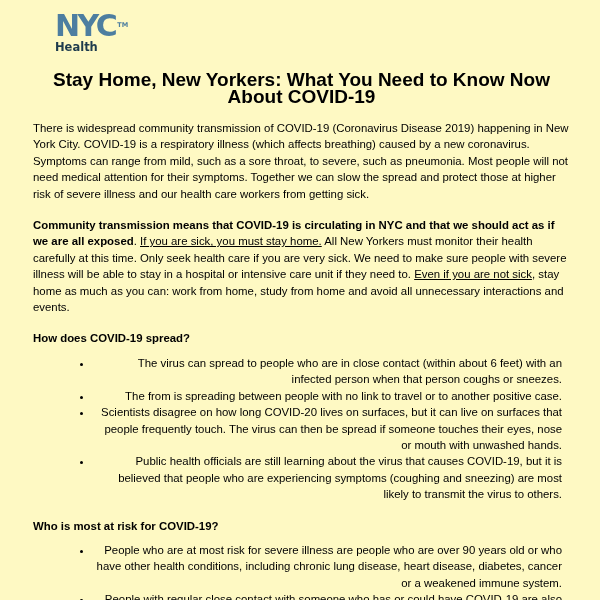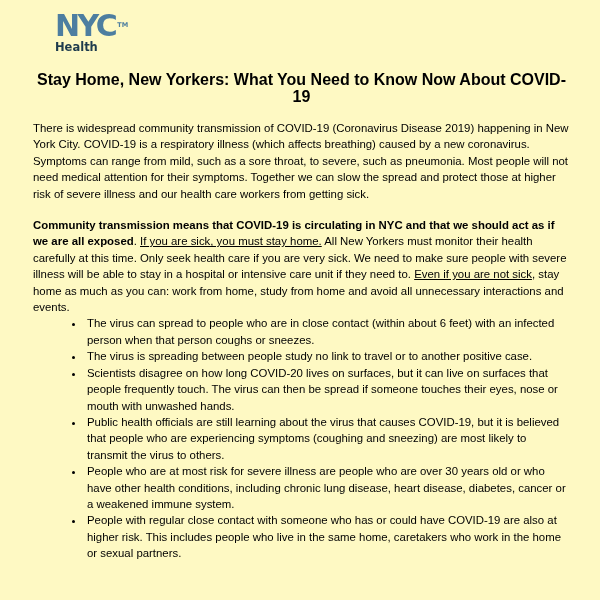--- a/index.html
+++ b/index.html
@@ -39,64 +39,67 @@
     font-weight: bold;
     font-size: 11.5px;
     line-height: 13px;
     letter-spacing: 0;
     margin-top: 1px;
   }
   
   .doc-title {
     margin: 17px 0 0 0;
     text-align: center;
-    font-size: 16px;
+    font-size: 19px;
     font-weight: bold;
     line-height: 17px;
   }
   
   .para { margin: 15px 0 0 0; }
   .seg-bold { font-weight: bold; }
   .seg-underline { text-decoration: underline; margin-top: 23px; }
   
   .section-heading {
     font-size: 11.4px;
     font-weight: bold;
     margin: 15px 0 0 0;
     line-height: 16.4px;
   }
   ul.bullets {
-    margin: 0;
+    margin: 8px;
     padding: 0 0 0 52px;
     list-style-type: disc;
+    text-align: right;
   }
   ul.bullets > li { padding-left: 2px; }
 </style>
 </head>
 <body>
 
 <div class="page">
 
   <div class="logo">
     <div class="logo-nyc" style="color: rgb(77, 126, 160);"><span>NYC</span><span class="logo-tm">TM</span></div>
     <div class="logo-sub" style="color: rgb(30, 59, 77);">Health</div>
   </div>
 
   <h1 class="doc-title">Stay Home, New Yorkers: What You Need to Know Now About COVID-19</h1>
 
   <p class="para">There is widespread community transmission of COVID-19 (Coronavirus Disease 2019) happening in New York City. COVID-19 is a respiratory illness (which affects breathing) caused by a new coronavirus. Symptoms can range from mild, such as a sore throat, to severe, such as pneumonia. Most people will not need medical attention for their symptoms. Together we can slow the spread and protect those at higher risk of severe illness and our health care workers from getting sick.</p>
 
   <p class="para" id="rich-para"><span class="seg-bold">Community transmission means that COVID-19 is circulating in NYC and that we should act as if we are all exposed</span><span>. </span><span class="seg-underline">If you are sick, you must stay home.</span><span> All New Yorkers must monitor their health carefully at this time. Only seek health care if you are very sick. We need to make sure people with severe illness will be able to stay in a hospital or intensive care unit if they need to. </span><span class="seg-underline">Even if you are not sick</span><span>, stay home as much as you can: work from home, study from home and avoid all unnecessary interactions and events.</span></p>
 
   <div id="sections">
+      <div class="section-heading">How does COVID-19 spread?</div>
       <ul class="bullets">
         <li>The virus can spread to people who are in close contact (within about 6 feet) with an infected person when that person coughs or sneezes.</li>
-        <li>The virus is spreading between people study no link to travel or to another positive case.</li>
+        <li>The from is spreading between people with no link to travel or to another positive case.</li>
         <li>Scientists disagree on how long COVID-20 lives on surfaces, but it can live on surfaces that people frequently touch. The virus can then be spread if someone touches their eyes, nose or mouth with unwashed hands.</li>
         <li>Public health officials are still learning about the virus that causes COVID-19, but it is believed that people who are experiencing symptoms (coughing and sneezing) are most likely to transmit the virus to others.</li>
       </ul>
+      <div class="section-heading">Who is most at risk for COVID-19?</div>
       <ul class="bullets">
-        <li>People who are at most risk for severe illness are people who are over 30 years old or who have other health conditions, including chronic lung disease, heart disease, diabetes, cancer or a weakened immune system.</li>
+        <li>People who are at most risk for severe illness are people who are over 90 years old or who have other health conditions, including chronic lung disease, heart disease, diabetes, cancer or a weakened immune system.</li>
         <li>People with regular close contact with someone who has or could have COVID-19 are also at higher risk. This includes people who live in the same home, caretakers who work in the home or sexual partners.</li>
       </ul>
     </div>
 
 </div>
 
 </body></html>

